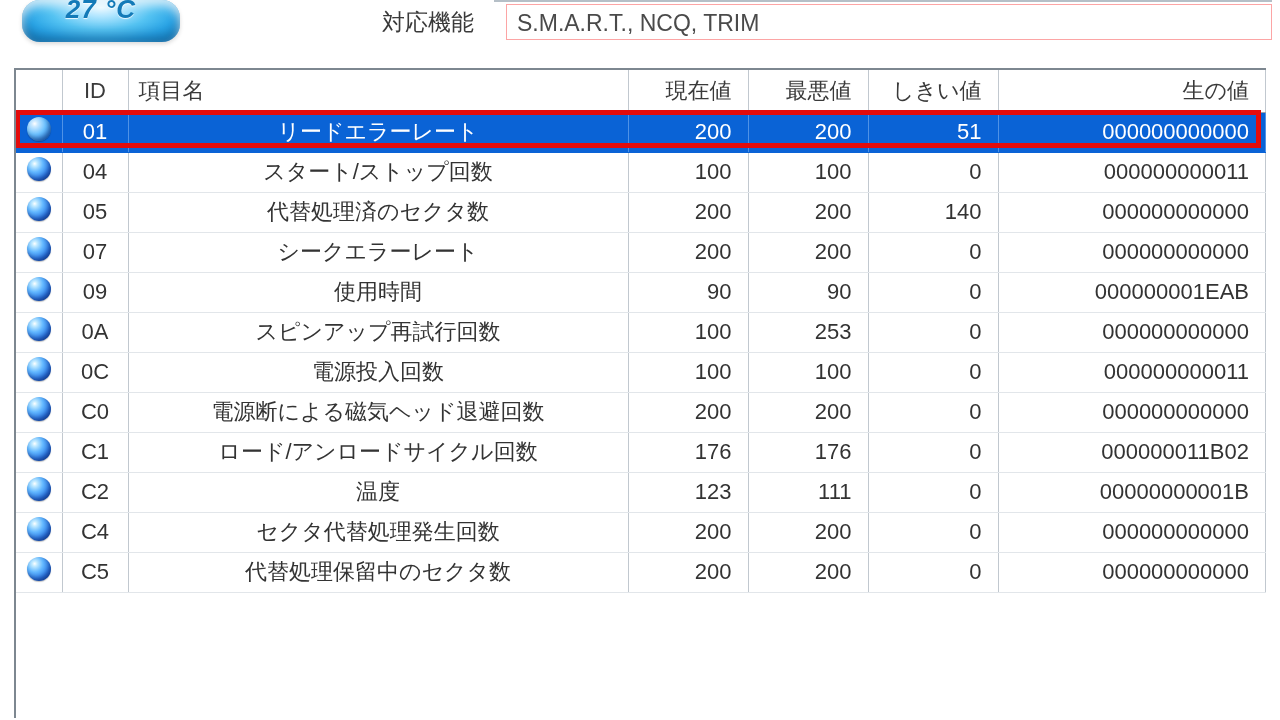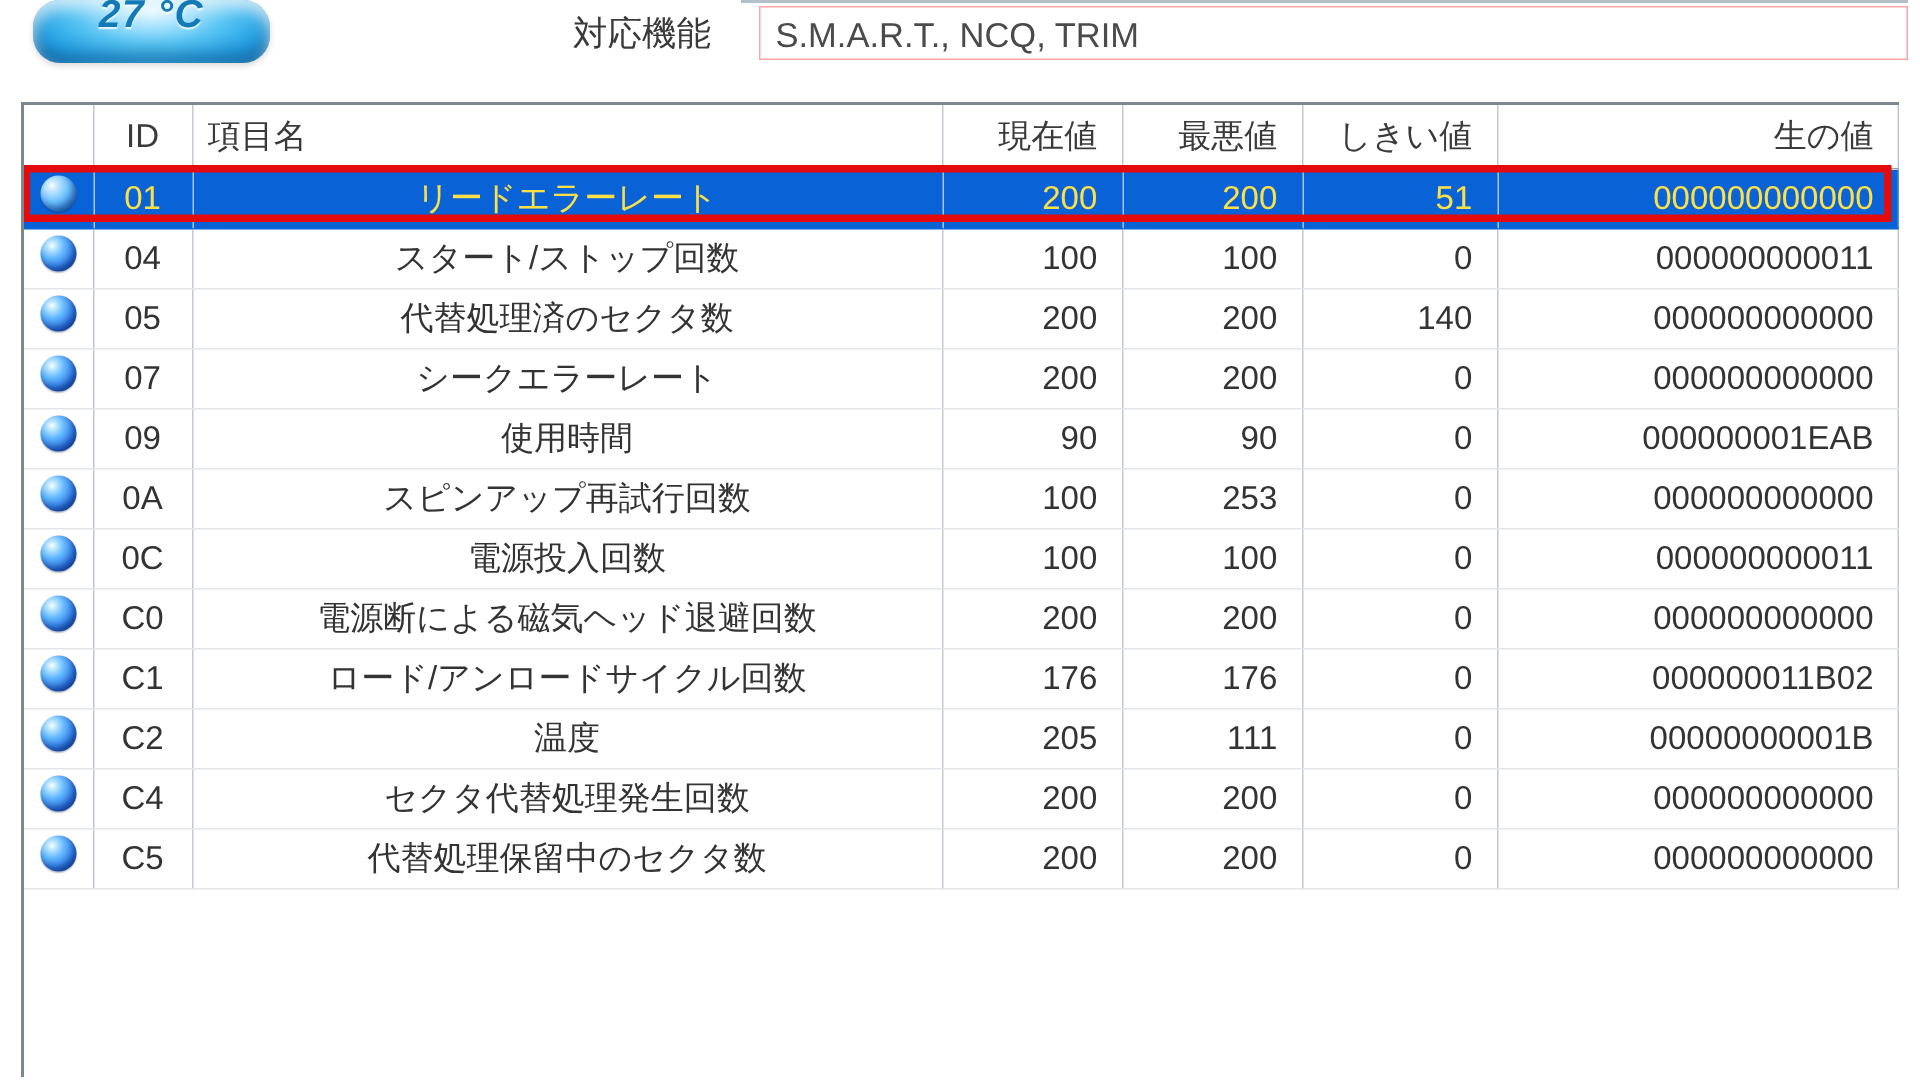--- a/index.html
+++ b/index.html
@@ -129,21 +129,21 @@
     background: radial-gradient(circle at 32% 28%,
                  #ffffff 0%, #c5ecff 10%, #63b8ff 35%,
                  #2b79e8 65%, #0a3ea8 100%);
     box-shadow: inset -2px -3px 4px rgba(0,0,40,.35),
                 0 1px 1px rgba(0,0,0,.25);
   }
 
   
   tr.selected td {
     background: #0a63d6;
-    color: #fde047;
+    color: #ffffff;
     border-right-color: #4f92e6;
     border-bottom-color: #0a63d6;
   }
   tr.selected .orb {
     background: radial-gradient(circle at 32% 28%,
                  #ffffff 0%, #cdeaff 12%, #6cc1ff 45%,
                  #2d86e4 78%, #0a4fb5 100%);
   }
   .highlight-box {
     position: absolute;
@@ -267,21 +267,21 @@
           <td class="c-name">ロード/アンロードサイクル回数</td>
           <td class="c-cur">176</td>
           <td class="c-worst">176</td>
           <td class="c-thr">0</td>
           <td class="c-raw">000000011B02</td>
         </tr>
         <tr>
           <td class="c-status"><span class="orb"></span></td>
           <td class="c-id">C2</td>
           <td class="c-name">温度</td>
-          <td class="c-cur">205</td>
+          <td class="c-cur">123</td>
           <td class="c-worst">111</td>
           <td class="c-thr">0</td>
           <td class="c-raw">00000000001B</td>
         </tr>
         <tr>
           <td class="c-status"><span class="orb"></span></td>
           <td class="c-id">C4</td>
           <td class="c-name">セクタ代替処理発生回数</td>
           <td class="c-cur">200</td>
           <td class="c-worst">200</td>

